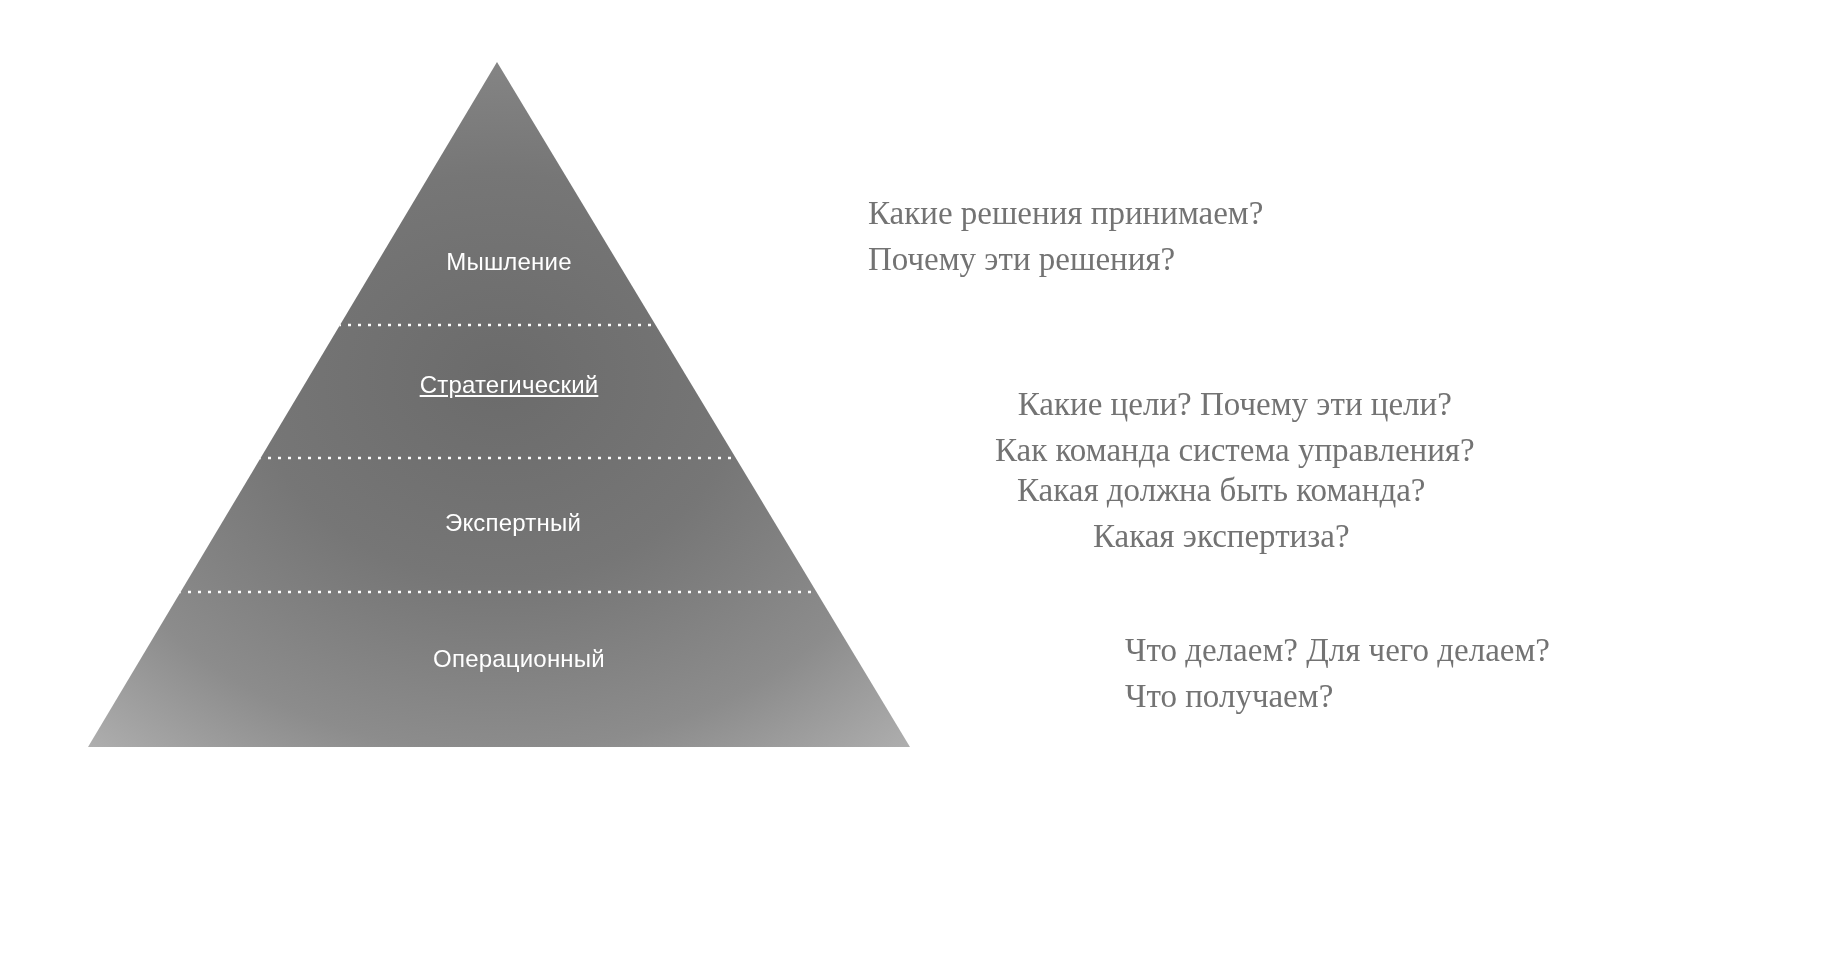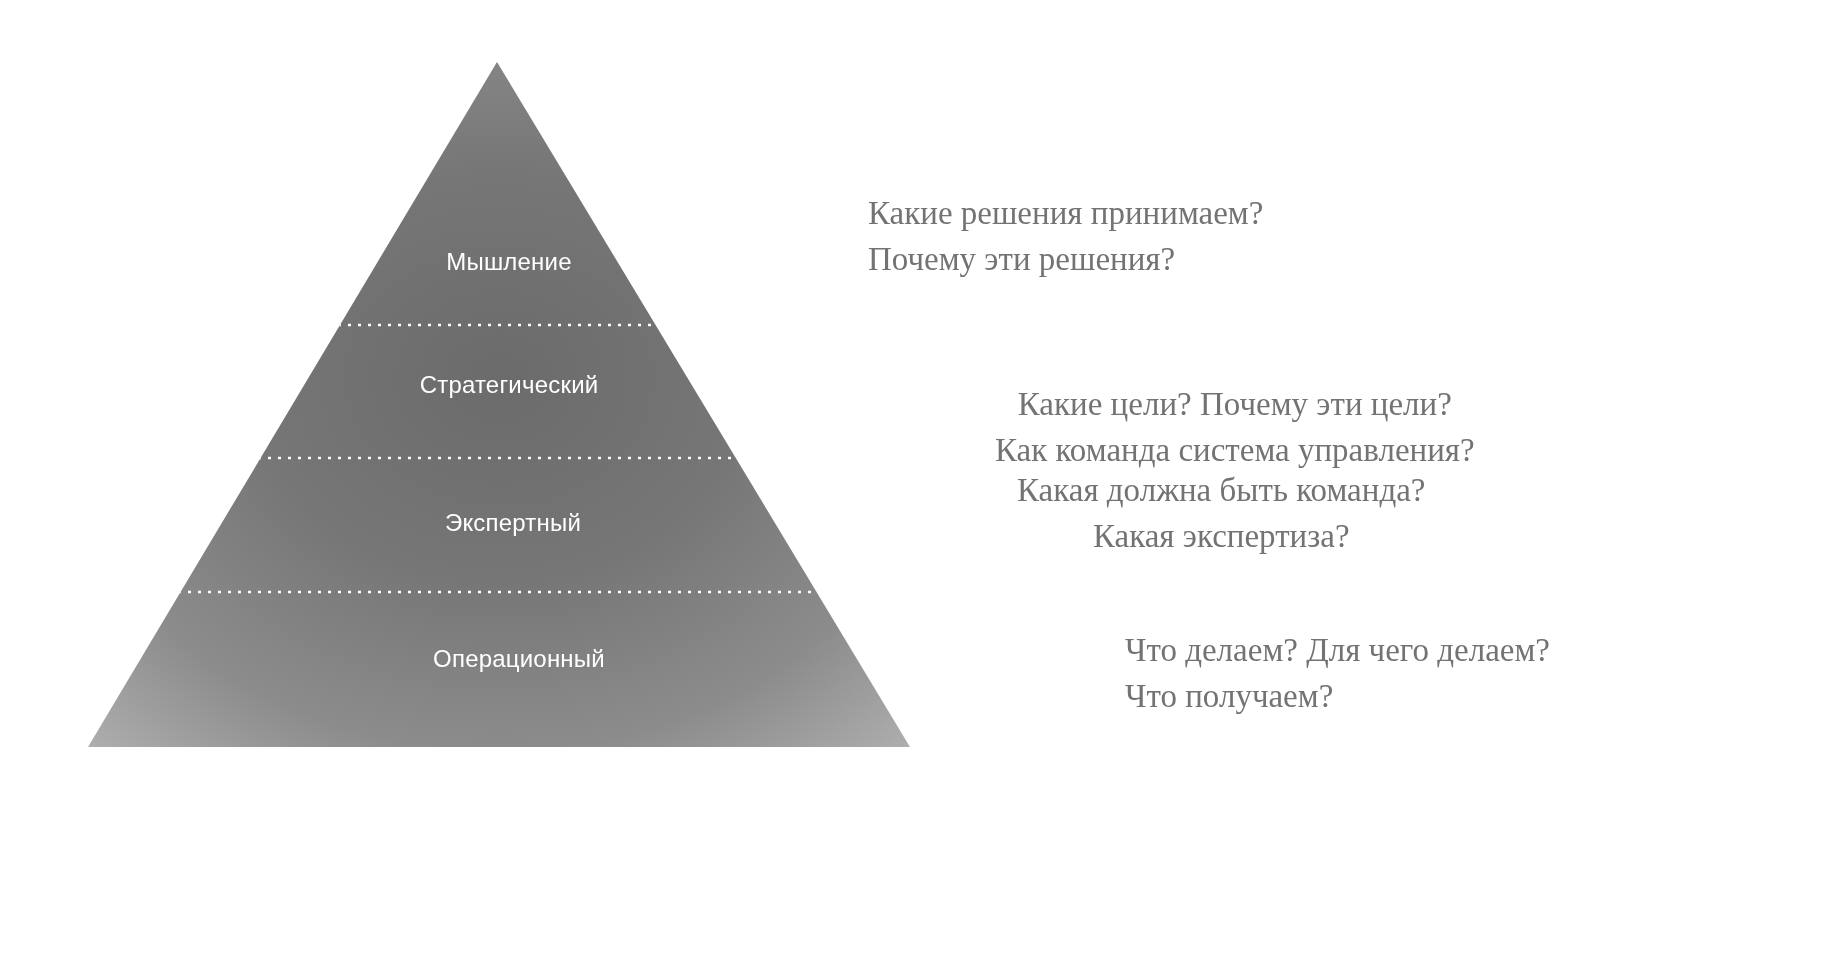--- a/index.html
+++ b/index.html
@@ -84,21 +84,21 @@
 
       <g clip-path="url(#pyrClip)">
         <line x1="88" y1="325" x2="910" y2="325" stroke="#ffffff" stroke-width="2.4" stroke-dasharray="3 7" stroke-linecap="butt"></line>
         <line x1="88" y1="458" x2="910" y2="458" stroke="#ffffff" stroke-width="2.4" stroke-dasharray="3 7" stroke-linecap="butt"></line>
         <line x1="88" y1="592" x2="910" y2="592" stroke="#ffffff" stroke-width="2.4" stroke-dasharray="3 7" stroke-linecap="butt"></line>
       </g>
     </svg>
 
     <div class="pyramid-label" style="left:509px; top:262px;">Мышление</div>
 
-    <div class="pyramid-label" style="left:509px; top:385px;">Стратегический</div>
+    <div class="pyramid-label" style="left:509px; top:385px;text-decoration:underline;">Стратегический</div>
 
     <div class="pyramid-label" style="left:513px; top:523px;">Экспертный</div>
 
     <div class="pyramid-label" style="left:519px; top:659px;">Операционный</div>
 
   </div>
 
   <div class="question-block" id="question-block-0">
     <span class="question-line">Какие решения принимаем?</span>
     <span class="question-line">Почему эти решения?</span>

